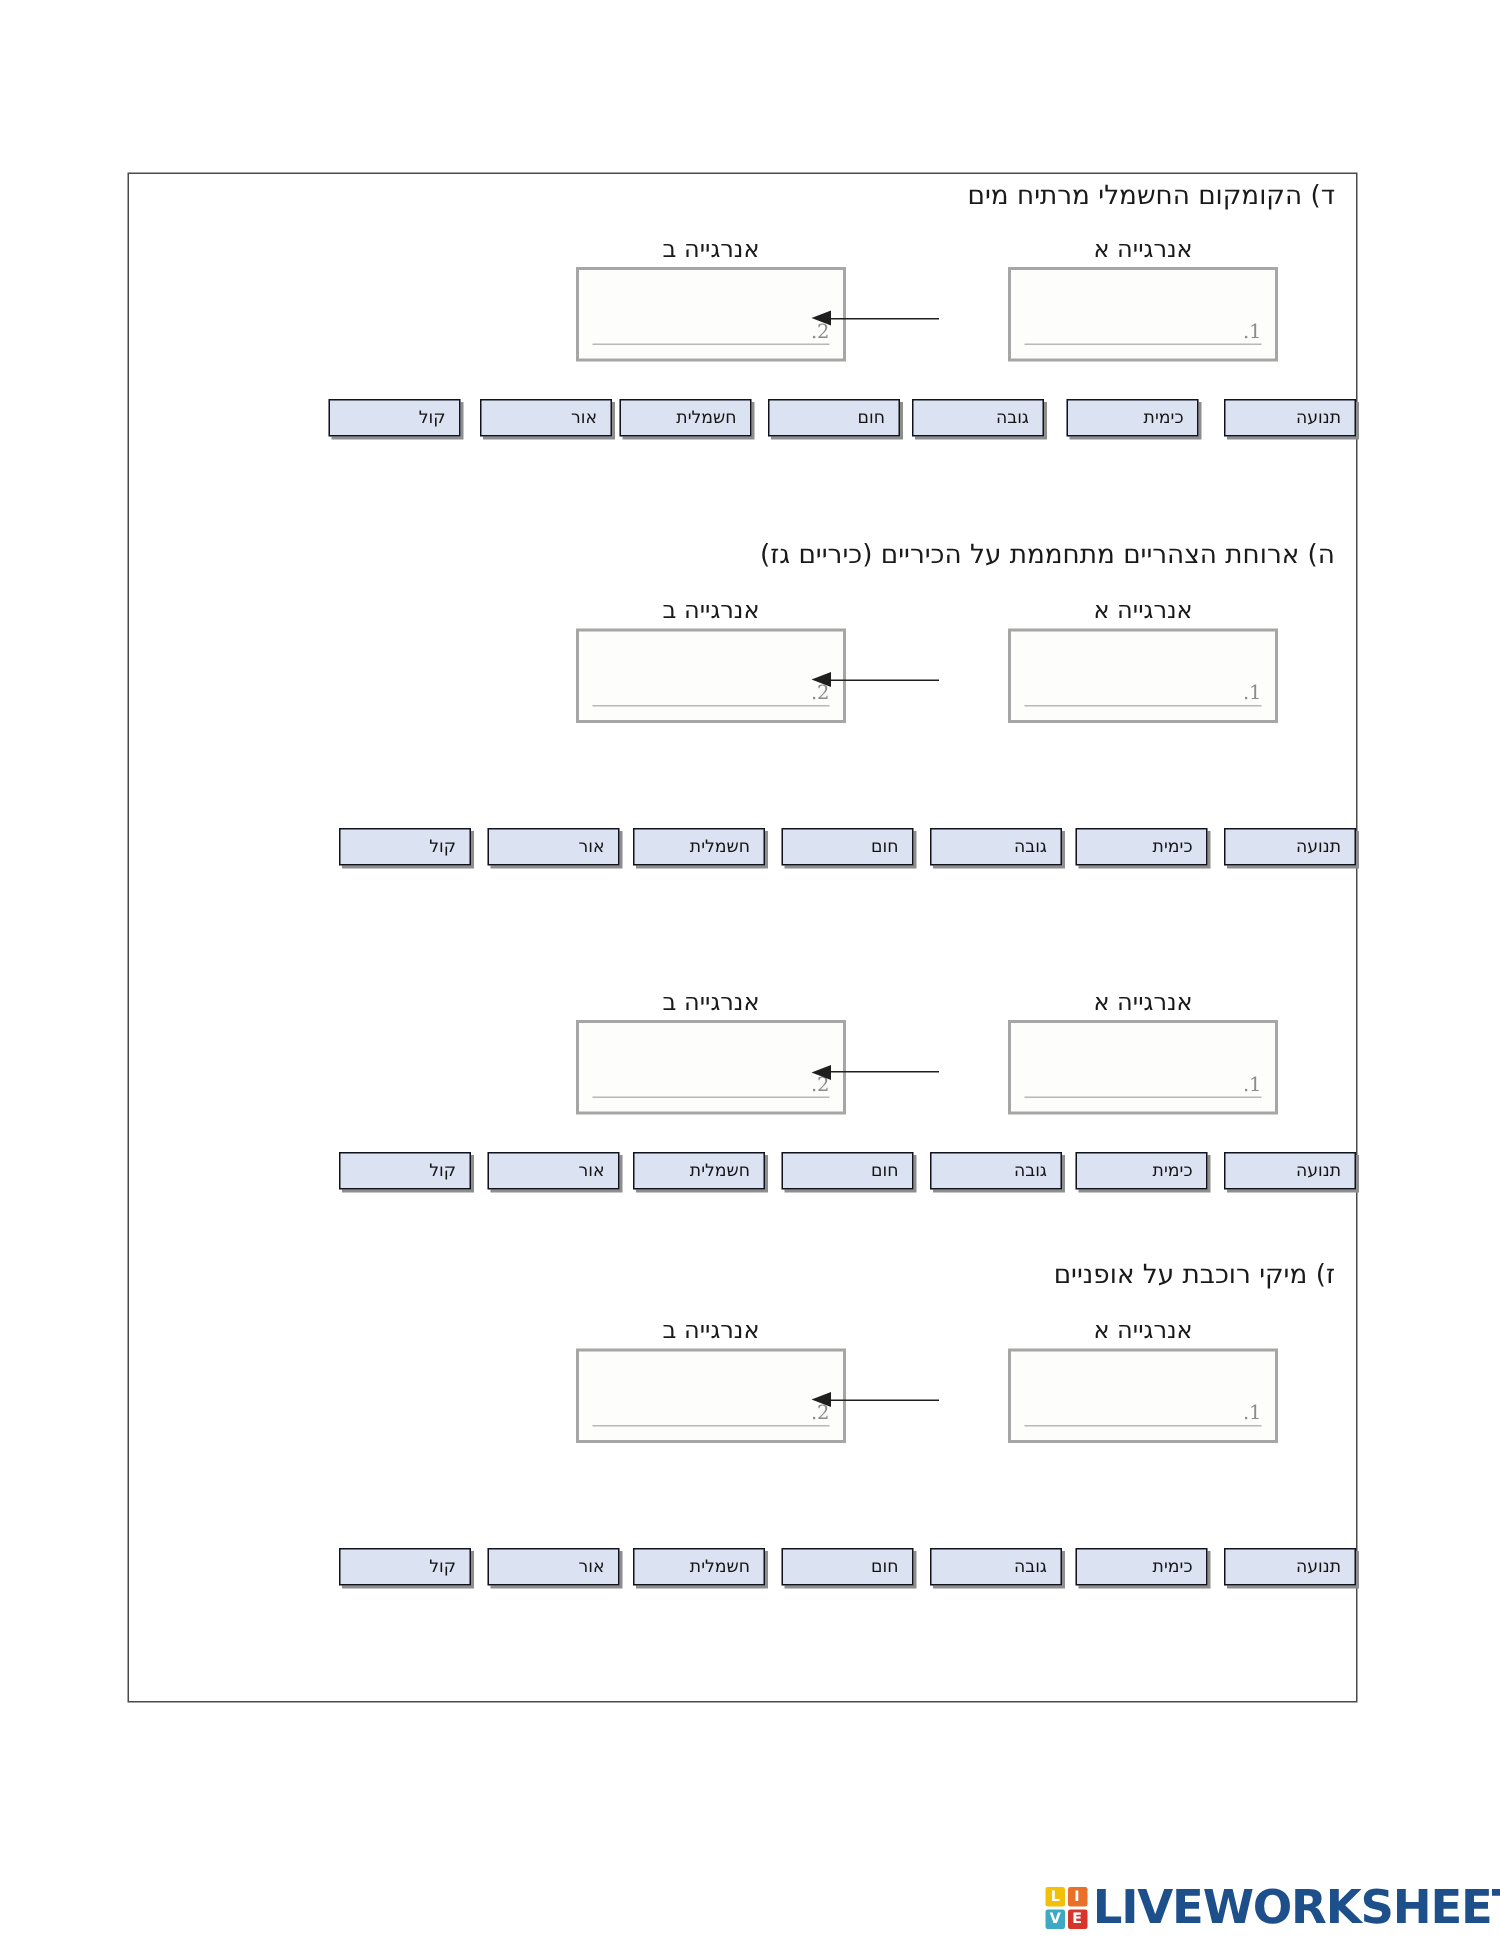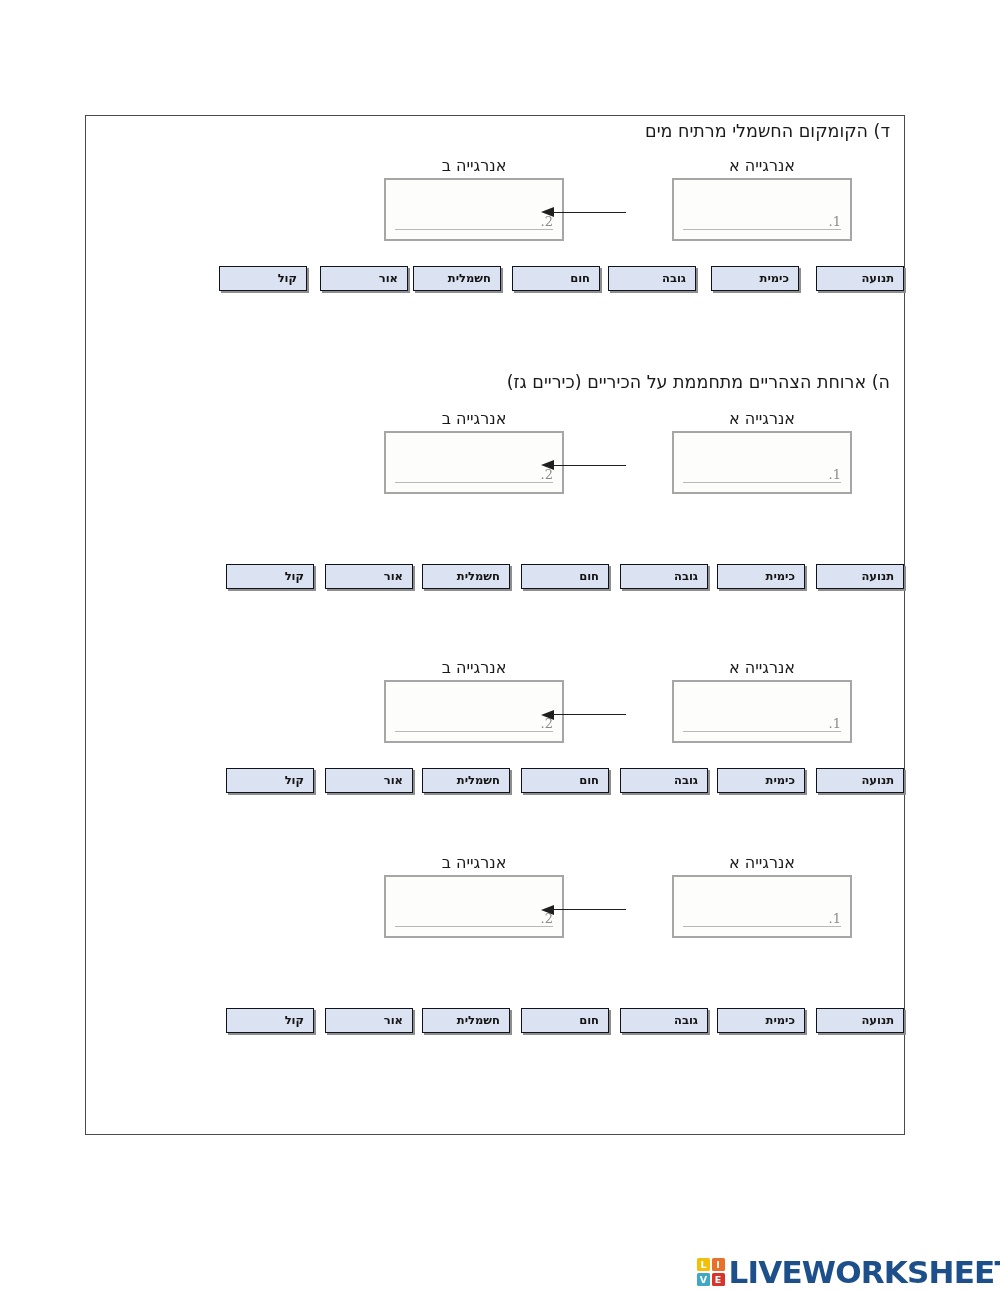--- a/index.html
+++ b/index.html
@@ -135,21 +135,21 @@
   .option-btn {
     position: absolute;
     top: 0;
     width: 88px;
     height: 25px;
     background: #dbe2f1;
     border: 1.5px solid #11131c;
     box-shadow: 2px 2px 0 0 #8e8e8e;
     box-sizing: border-box;
     font-size: 11.5px;
-    font-weight: bold;
+    font-weight: normal;
     color: #141414;
     text-align: right;
     direction: rtl;
     padding: 0 9px 0 4px;
     line-height: 22px;
     white-space: nowrap;
     cursor: pointer;
   }
 
   
@@ -224,21 +224,21 @@
       <div class="option-btn" style="left:730px;">תנועה</div>
       <div class="option-btn" style="left:625px;">כימית</div>
       <div class="option-btn" style="left:522px;">גובה</div>
       <div class="option-btn" style="left:426px;">חום</div>
       <div class="option-btn" style="left:327px;">חשמלית</div>
       <div class="option-btn" style="left:234px;">אור</div>
       <div class="option-btn" style="left:133px;">קול</div>
     </div>
   </div>
 
-  <div class="question-block" style="top:255px;">
+  <div class="question-block" style="top:243px;">
     <div class="question-title">ה) ארוחת הצהריים מתחממת על הכיריים (כיריים גז)</div>
     <div class="diagram-row" style="margin-top:14px;">
       <div class="energy-cell cell-a">
         <div class="energy-label">אנרגייה א</div>
         <div class="energy-box">
           <div class="answer-line">
             <span class="line-number">.1</span>
           </div>
         </div>
       </div>
@@ -294,20 +294,21 @@
       <div class="option-btn" style="left:631px;">כימית</div>
       <div class="option-btn" style="left:534px;">גובה</div>
       <div class="option-btn" style="left:435px;">חום</div>
       <div class="option-btn" style="left:336px;">חשמלית</div>
       <div class="option-btn" style="left:239px;">אור</div>
       <div class="option-btn" style="left:140px;">קול</div>
     </div>
   </div>
 
   <div class="question-block" style="top:723px;">
+    <div class="question-title">ז) מיקי רוכבת על אופניים</div>
     <div class="diagram-row" style="margin-top:14px;">
       <div class="energy-cell cell-a">
         <div class="energy-label">אנרגייה א</div>
         <div class="energy-box">
           <div class="answer-line">
             <span class="line-number">.1</span>
           </div>
         </div>
       </div>
       <div class="energy-cell cell-b">

